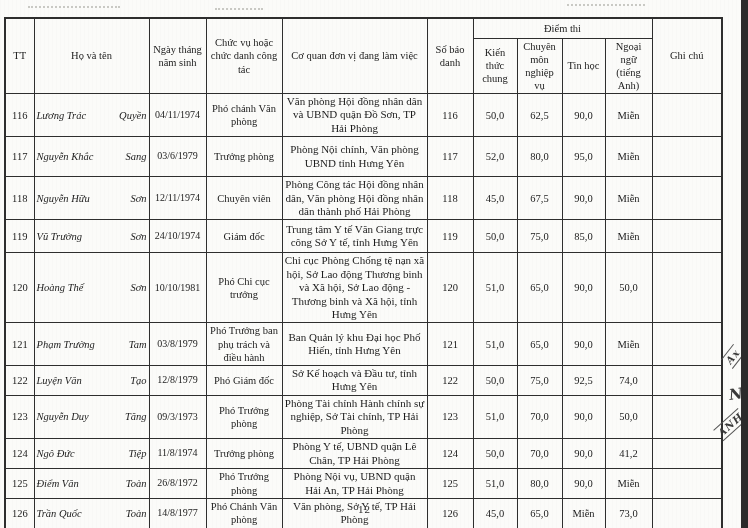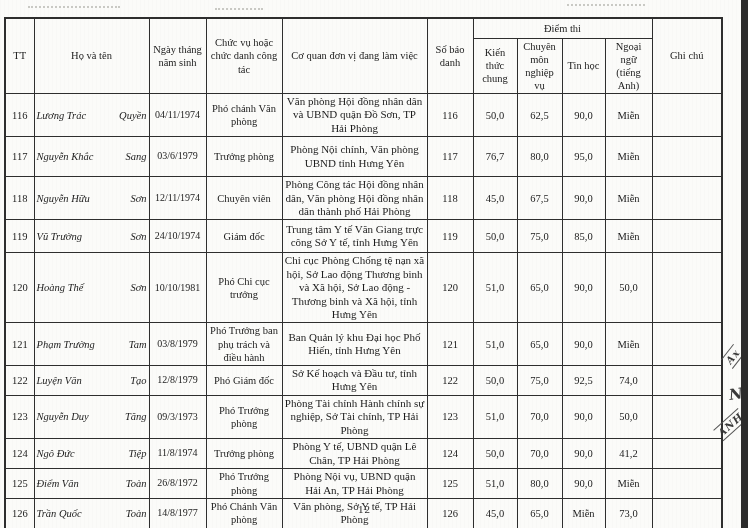--- a/index.html
+++ b/index.html
@@ -137,21 +137,21 @@
       <td class="c-name">
         <span class="name-wrap">
           <span class="fam">Nguyễn Khắc</span>
           <span class="giv">Sang</span>
         </span>
       </td>
       <td class="c-dob">03/6/1979</td>
       <td class="c-pos">Trưởng phòng</td>
       <td class="c-work">Phòng Nội chính, Văn phòng UBND tỉnh Hưng Yên</td>
       <td>117</td>
-      <td>76,7</td>
+      <td>52,0</td>
       <td>80,0</td>
       <td>95,0</td>
       <td>Miễn</td>
       <td></td>
     </tr>
         <tr>
       <td>118</td>
       <td class="c-name">
         <span class="name-wrap">
           <span class="fam">Nguyễn Hữu</span>

